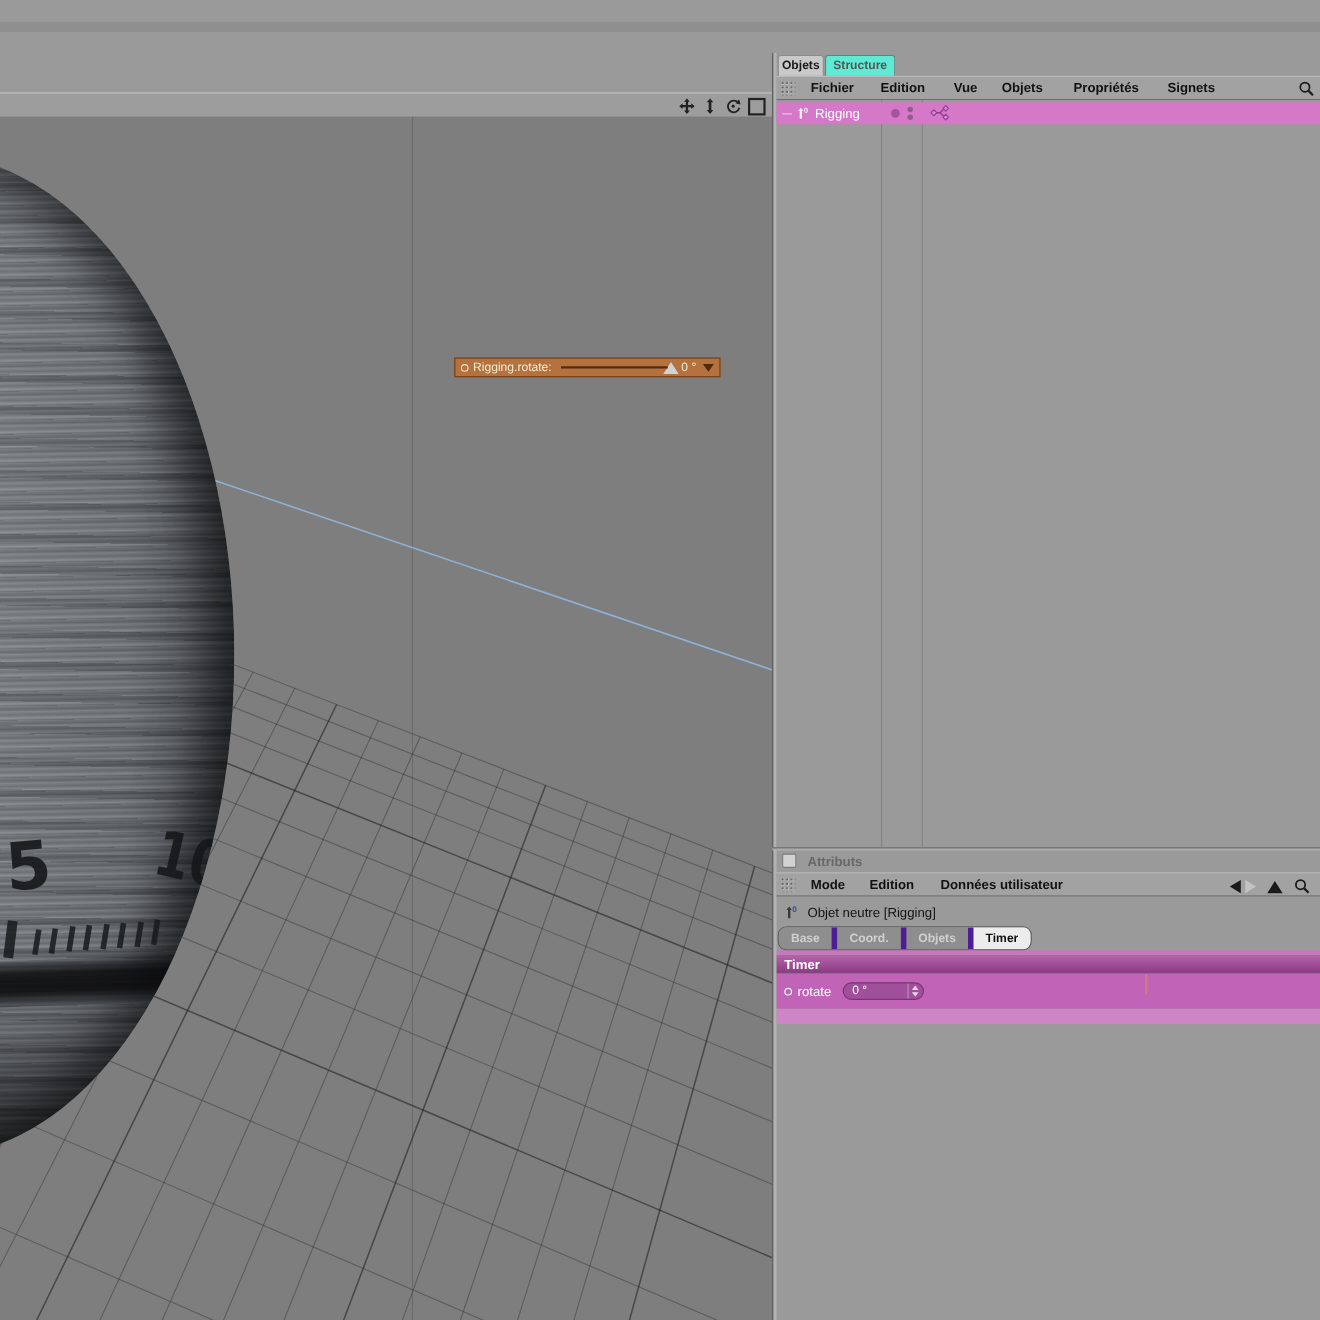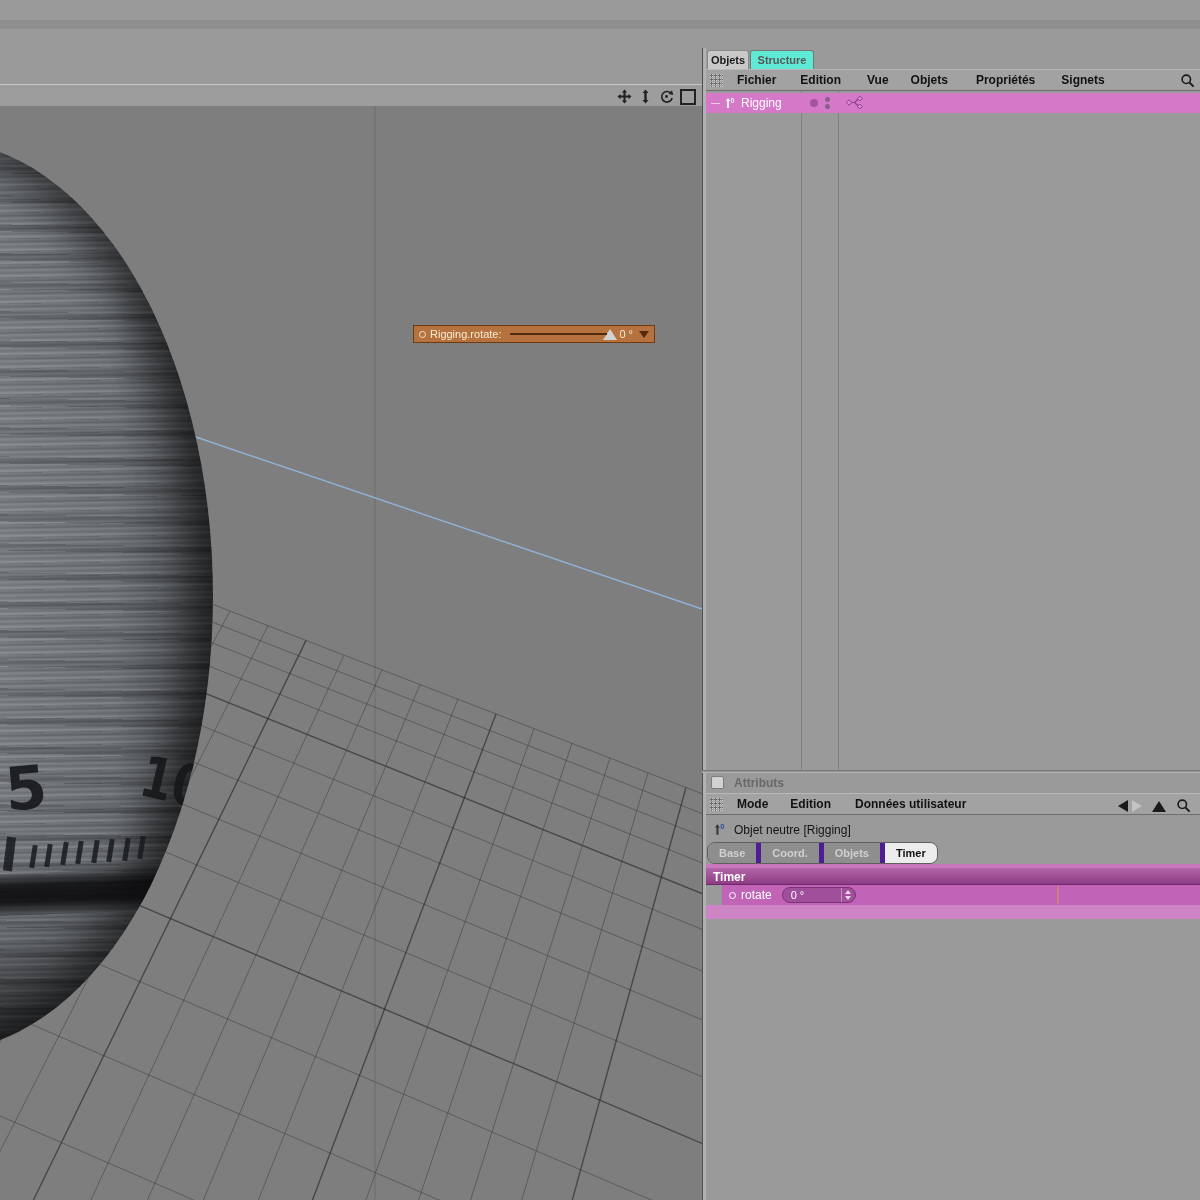--- a/index.html
+++ b/index.html
@@ -106,22 +106,22 @@
   .am-tabs{position:absolute;left:707px;top:842px;height:20px;display:inline-flex;
     border:1px solid #5f5f5f;border-radius:8px;overflow:hidden;font-size:11px;font-weight:bold;}
   .am-tabs span{padding:0 11px;line-height:20px;background:#8e8e8e;color:#d0d0d0;}
   .am-tabs span + span{border-left:5px solid #4c1d95;}
   .am-tabs span.active{background:#ececec;color:#111;}
   .pinkblock{position:absolute;left:706px;top:864px;width:494px;}
   .pink-strip{height:3px;background:#ca76be;}
   .sec-header{height:18px;background:linear-gradient(180deg,#b466aa,#8d3c84);
     border-top:1px solid #c77cbb;border-bottom:1px solid #71286a;
     font-size:12px;font-weight:bold;color:#fff;padding-left:7px;line-height:18px;box-sizing:border-box;}
-  .rot-row{position:relative;height:20px;background:#c163b6;display:flex;align-items:center;
-    font-size:12px;color:#fff;margin-left:16px;}
+  .rot-row{position:relative;height:32px;background:#c163b6;display:flex;align-items:center;
+    font-size:12px;color:#fff;}
   .rot-dot{width:5px;height:5px;border:1px solid #fff;border-radius:50%;margin:0 5px 0 7px;flex:none;}
   .rot-lbl{margin-right:10px;}
   .spinfield{width:74px;height:16px;background:#a0509a;border:1px solid #7c3276;border-radius:8px;
     display:flex;align-items:center;box-sizing:border-box;overflow:hidden;}
   .spinfield .val{flex:1;font-size:11px;color:#fff;padding-left:8px;}
   .spinner{width:13px;height:100%;border-left:1px solid rgba(255,255,255,.35);
     display:flex;flex-direction:column;align-items:center;justify-content:center;gap:2px;}
   .sp-up{width:0;height:0;border-left:3px solid transparent;border-right:3px solid transparent;
     border-bottom:4px solid #f0d8ee;}
   .sp-dn{width:0;height:0;border-left:3px solid transparent;border-right:3px solid transparent;

